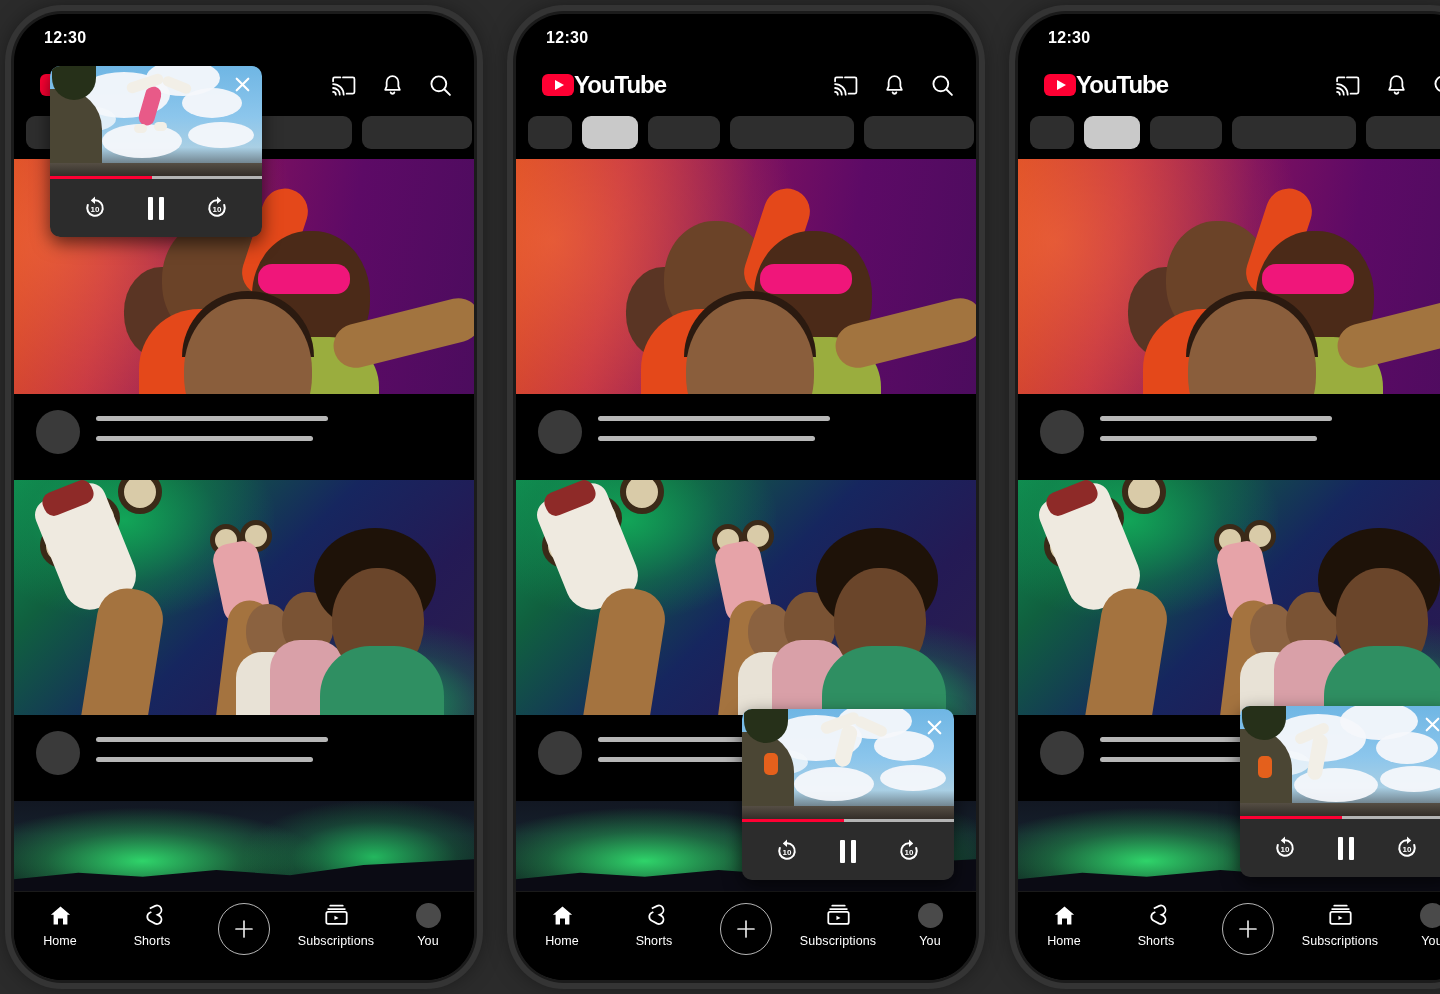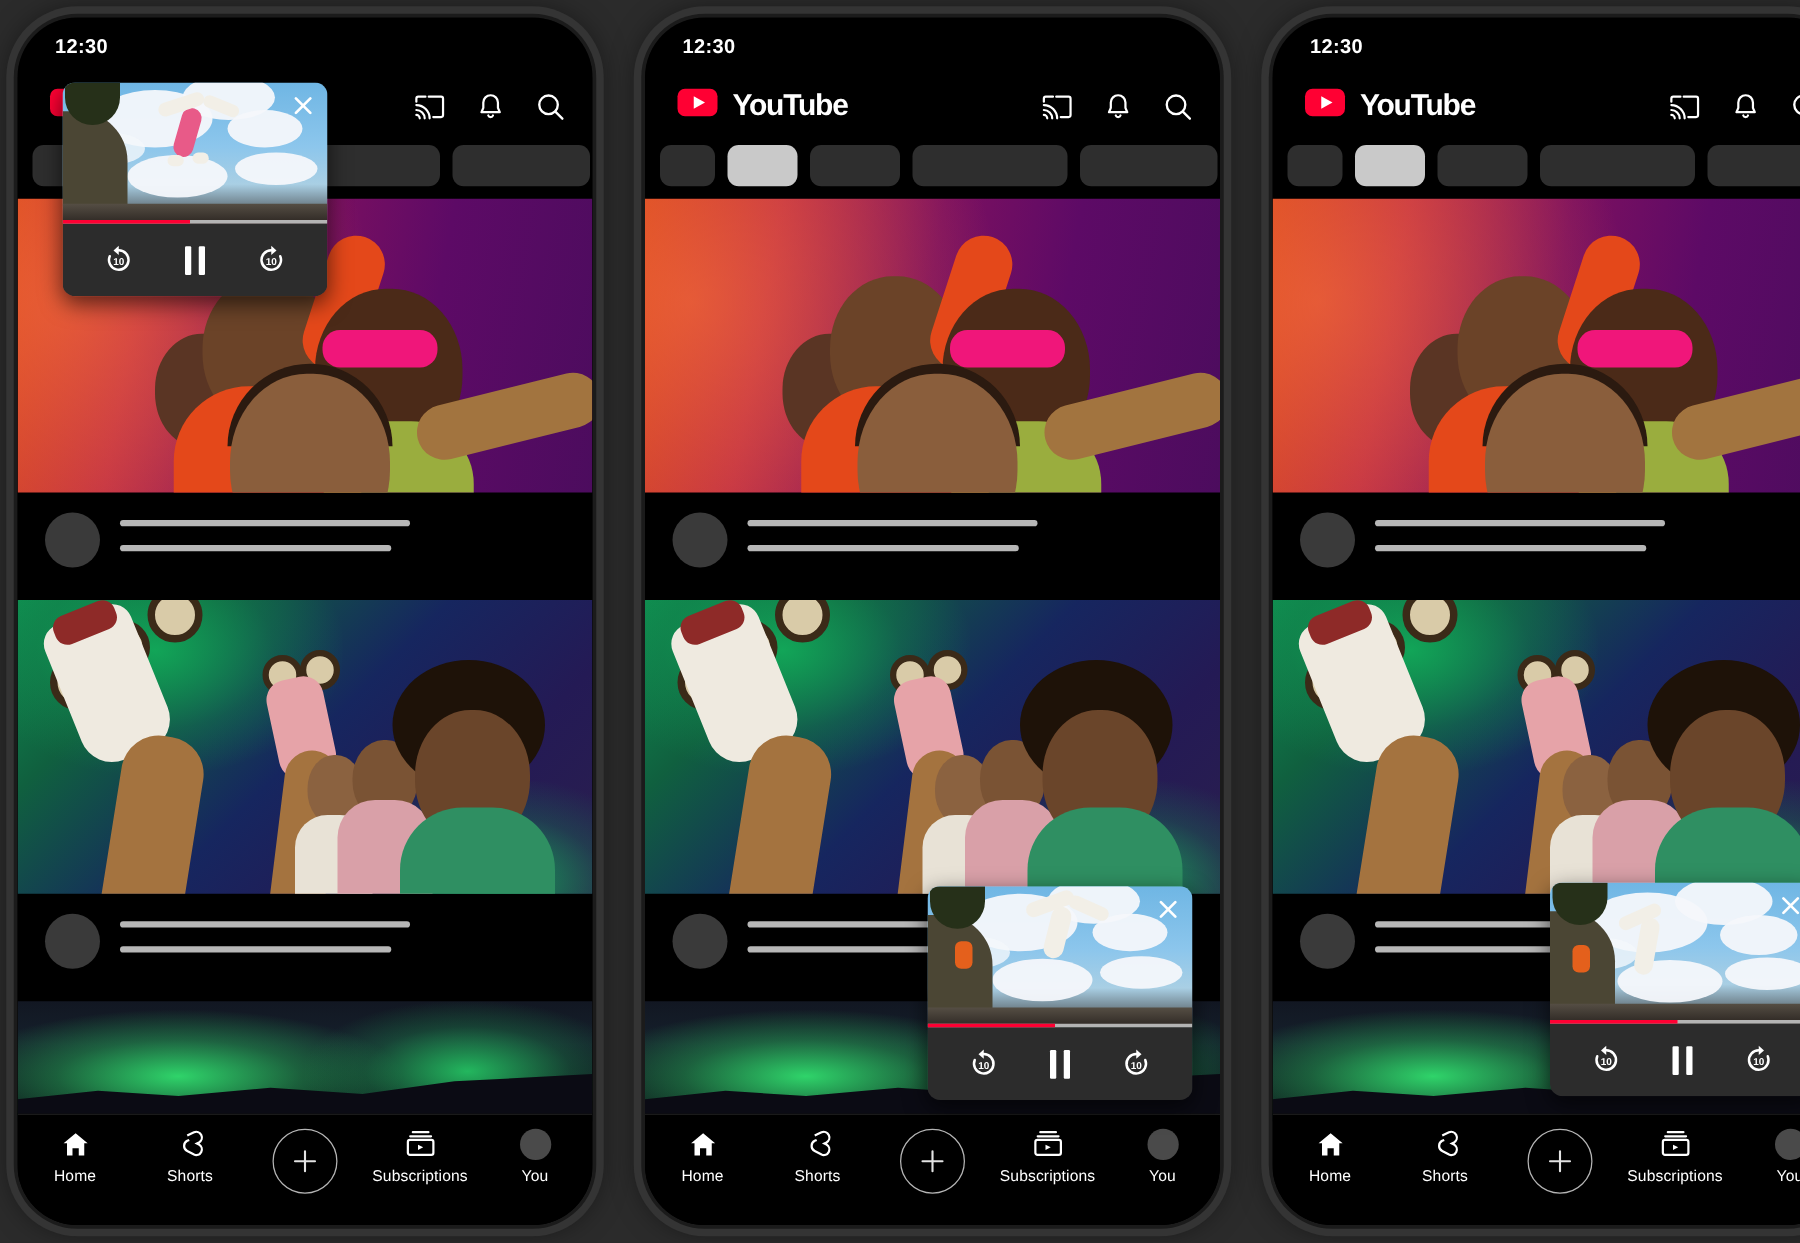--- a/index.html
+++ b/index.html
@@ -40,21 +40,21 @@
     padding:0 0 0 30px;color:#fff;
     font-size:16px;font-weight:600;letter-spacing:.3px;
   }
 
   
   .topbar{
     height:46px;display:flex;align-items:center;
     padding:0 22px 0 26px;justify-content:space-between;
     background:#000;
   }
-  .brand{display:flex;align-items:flex-start;gap:12px;}
+  .brand{display:flex;align-items:center;gap:0;}
   .yt-badge{
     width:32px;height:22px;border-radius:6px;background:#ff0033;
     display:flex;align-items:center;justify-content:center;
   }
   .yt-badge .tri{
     width:0;height:0;border-left:9px solid #fff;
     border-top:5.5px solid transparent;border-bottom:5.5px solid transparent;
     margin-left:2px;
   }
   .yt-word{color:#fff;font-size:24px;font-weight:700;letter-spacing:-1px;}

